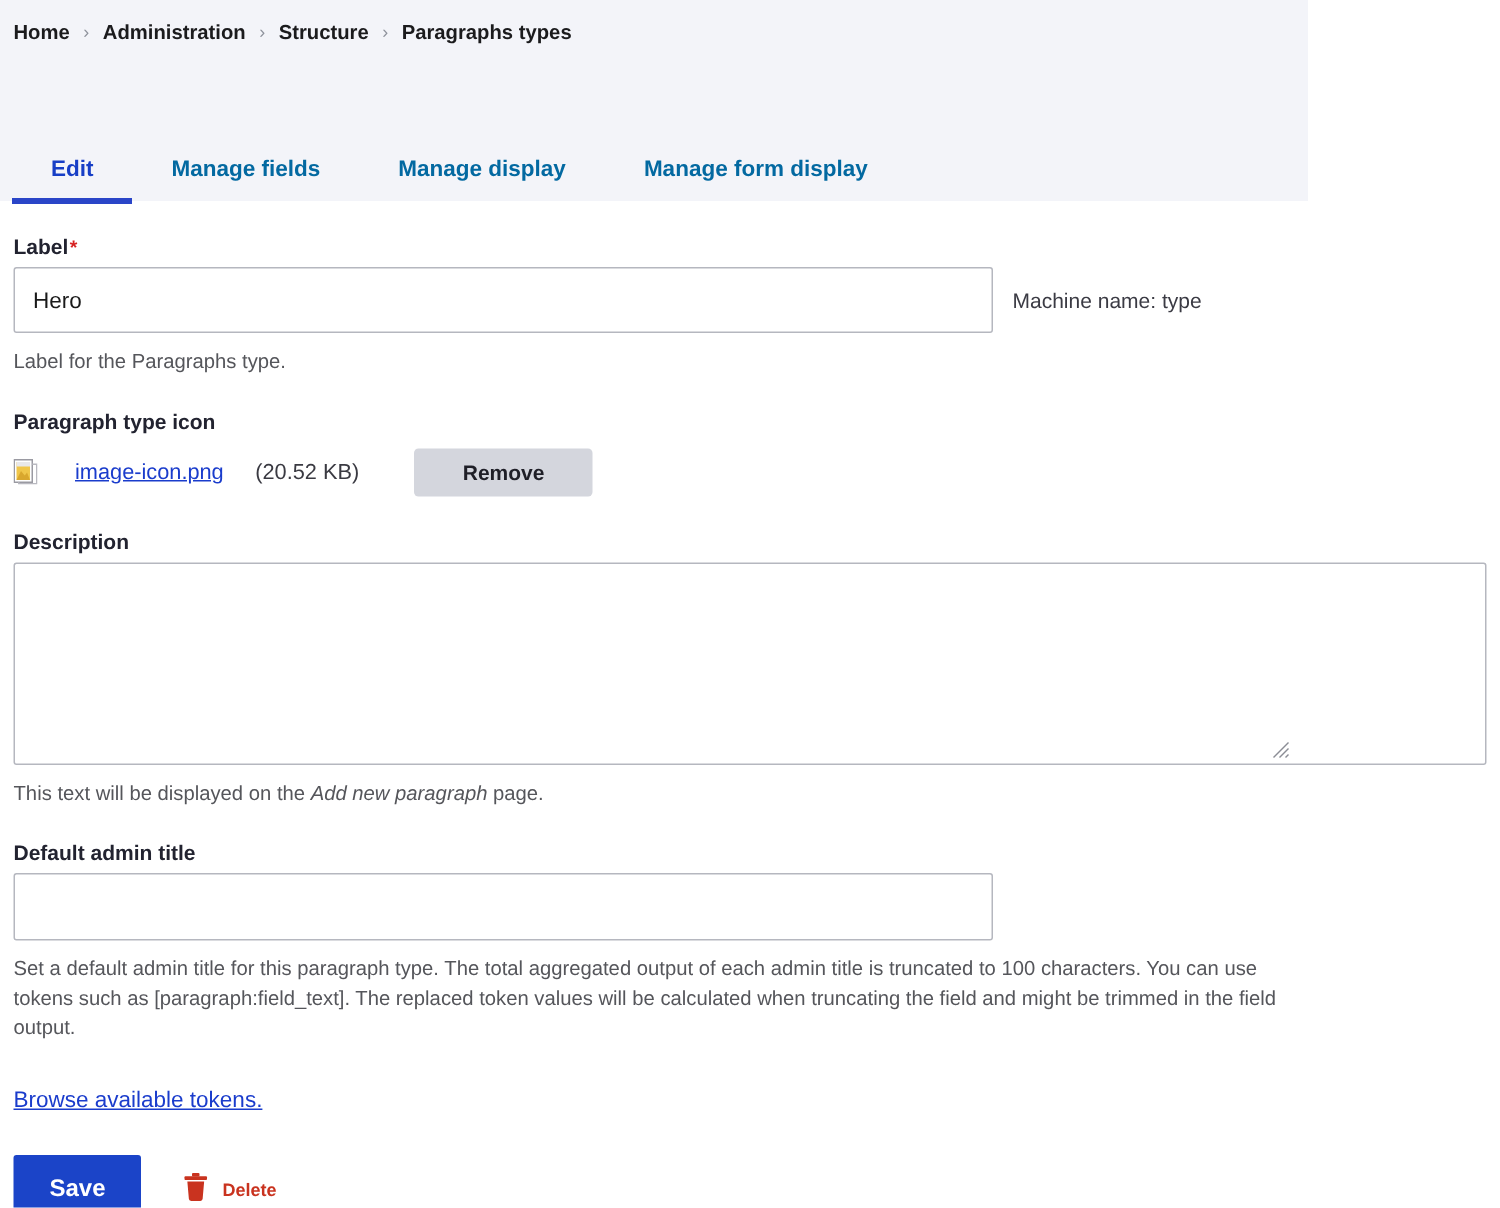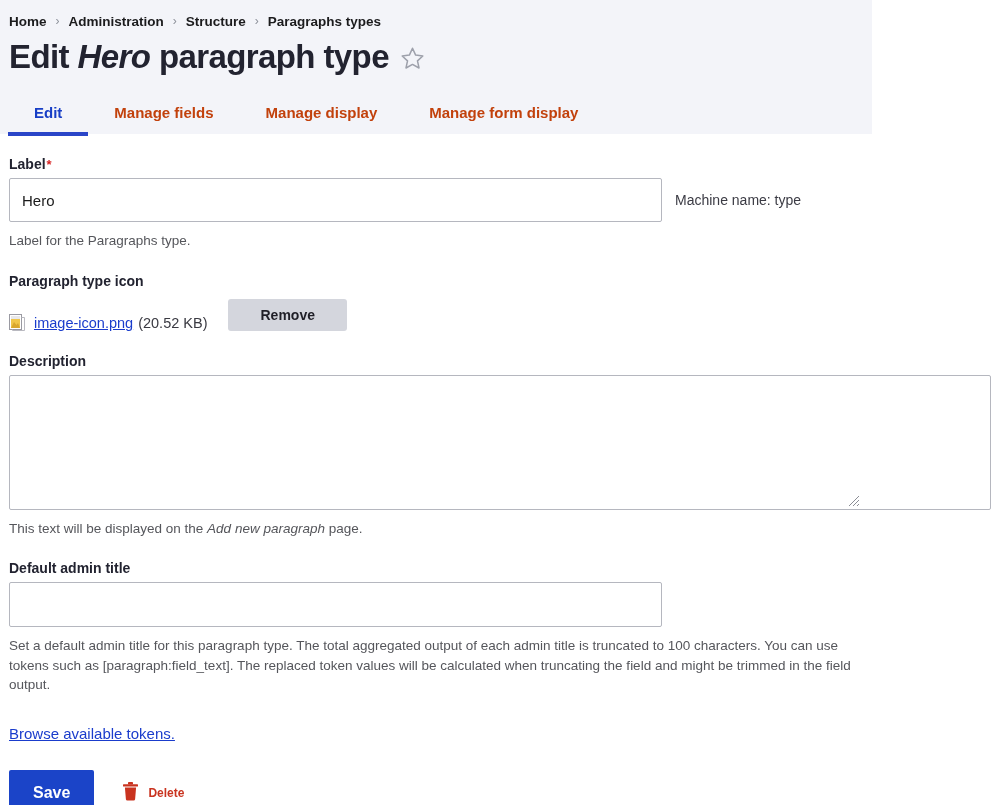--- a/index.html
+++ b/index.html
@@ -62,21 +62,21 @@
     width: 100%;
     display: flex;
     align-items: flex-end;
     height: 46px;
     padding-left: 8px;
   }
   .tab {
     position: relative;
     font-size: 15px;
     font-weight: bold;
-    color: #c2410c;
+    color: #0369a1;
     text-decoration: none;
     padding: 0 26px 14px 26px;
     line-height: 1;
     white-space: nowrap;
   }
   .tab.active { color: #173ec6; }
   .tab.active::after {
     content: "";
     position: absolute;
     left: 0; right: 0; bottom: -2px;
@@ -122,22 +122,22 @@
     font-size: 13.5px;
     color: #55565b;
     margin: 9px 0 0 0;
     line-height: 1.45;
     max-width: 975px;
   }
   .help-text em { font-style: italic; }
 
   
   .file-row {
-    display: flex; align-items: flex-end;
-    gap: 9px;
+    display: flex; align-items: center;
+    gap: 25px;
     margin-top: 10px;
   }
   .file-thumb {
     width: 16px; height: 17px;
     flex: 0 0 auto;
     display: block;
   }
   .file-link {
     color: #1a3ccc;
     font-size: 14.5px;
@@ -230,32 +230,20 @@
     <nav class="breadcrumb">
       <a href="#">Home</a>
       <span class="sep">›</span>
       <a href="#">Administration</a>
       <span class="sep">›</span>
       <a href="#">Structure</a>
       <span class="sep">›</span>
       <a href="#">Paragraphs types</a>
     </nav>
 
-    <div class="page-title-row">
-      <h1 class="page-title">
-        <span>Edit</span>
-        <em>Hero</em>
-        <span>paragraph type</span>
-      </h1>
-      <span class="star-icon">
-        <svg width="27" height="26" viewBox="0 0 24 24" fill="none" stroke="#9da0ab" stroke-width="1.4" stroke-linejoin="round">
-          <polygon points="12,3 14.9,9.3 21.5,10.1 16.6,14.6 18,21.2 12,17.9 6,21.2 7.4,14.6 2.5,10.1 9.1,9.3"></polygon>
-        </svg>
-      </span>
-    </div>
 
     <nav class="tabs">
       <a href="#" class="tab active">Edit</a>
       <a href="#" class="tab">Manage fields</a>
       <a href="#" class="tab">Manage display</a>
       <a href="#" class="tab">Manage form display</a>
     </nav>
   </div>
 
   <div class="body-wrap">

